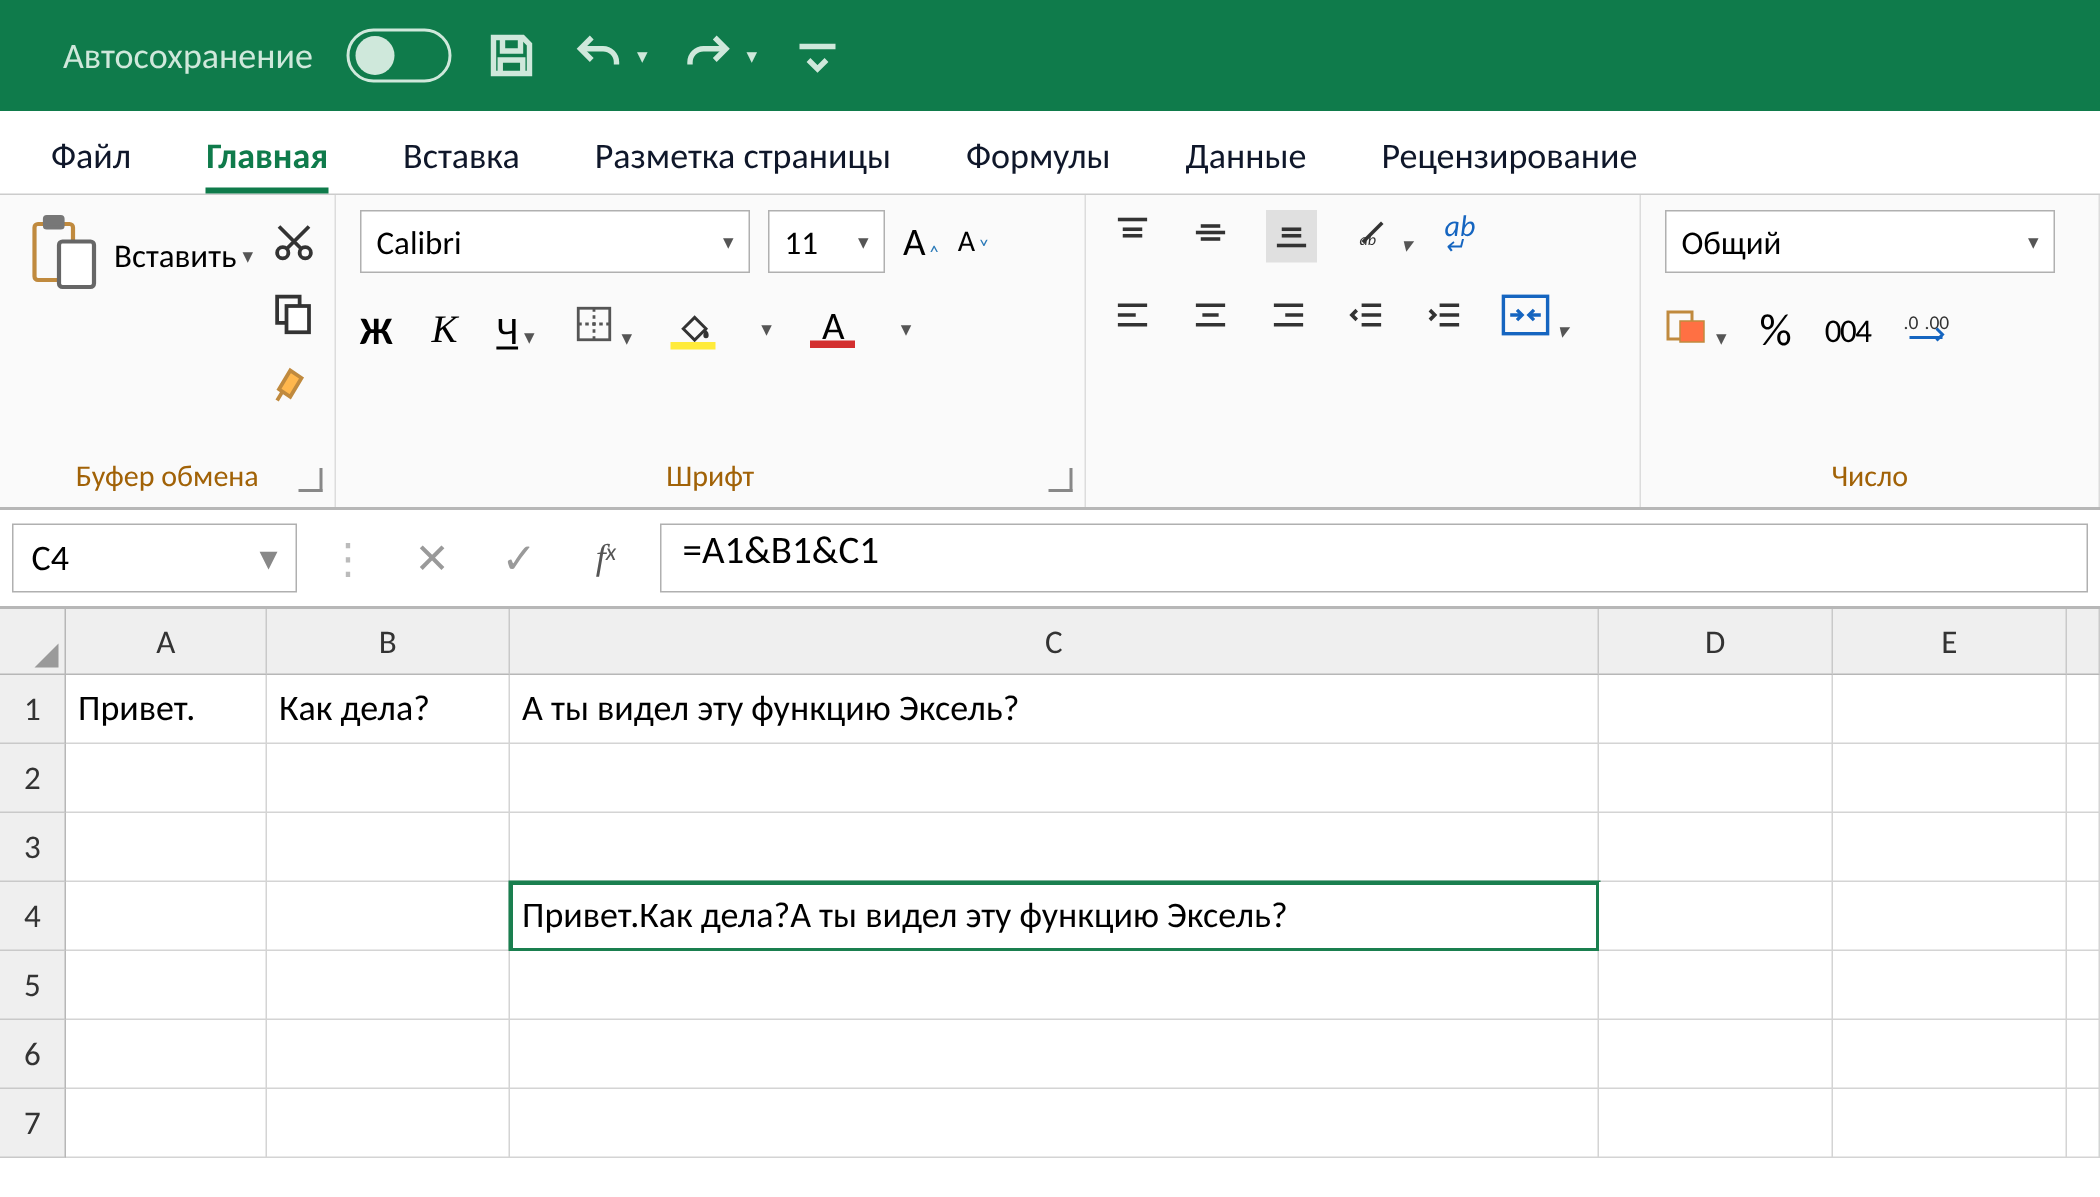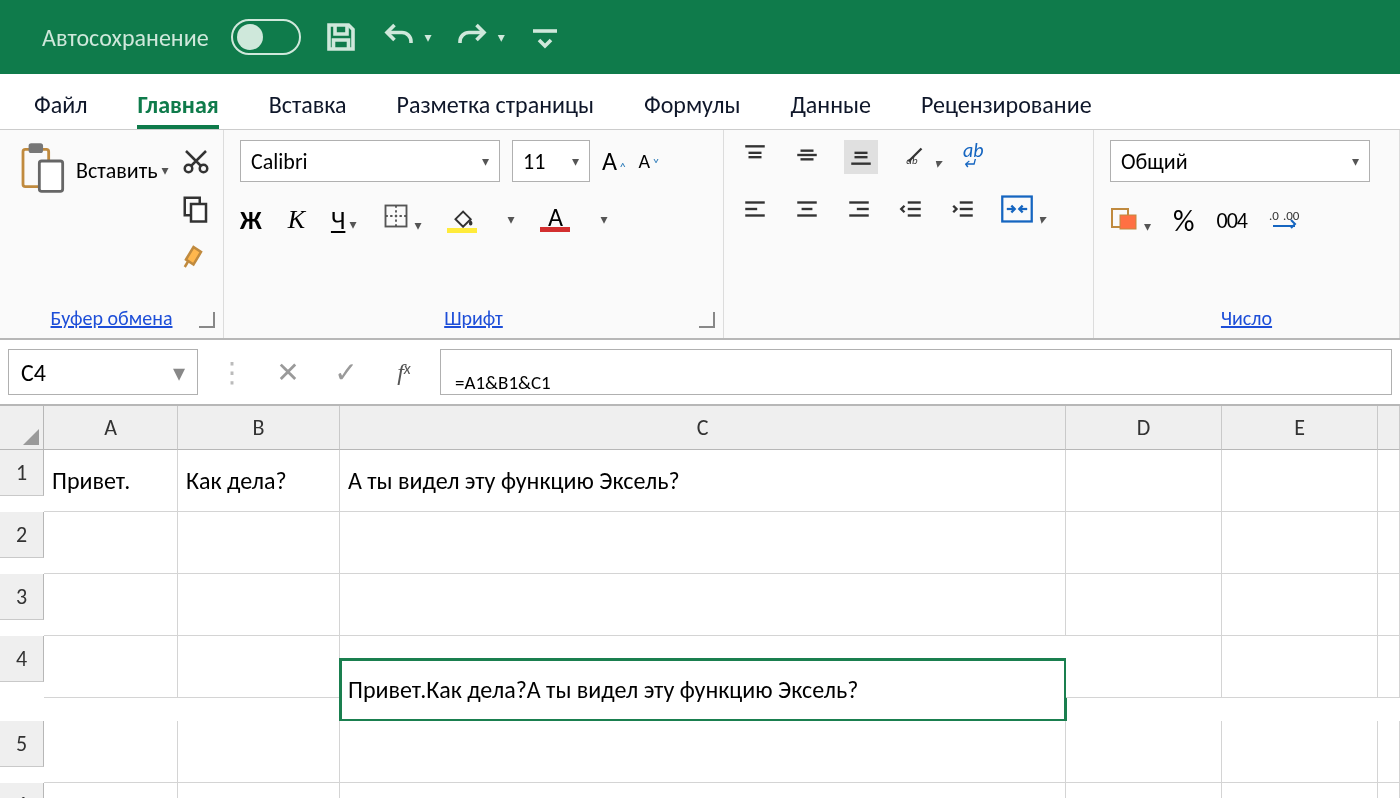--- a/index.html
+++ b/index.html
@@ -35,21 +35,21 @@
   }
   .ribbon-tabs .tab { font-size: 24px; color:#0f172a; padding-bottom: 10px; cursor:pointer;}
   .ribbon-tabs .tab.active { color:#0f7b4b; font-weight:600; border-bottom: 4px solid #0f7b4b; padding-bottom:6px;}
 
   
   .ribbon {
     height: 210px; display:flex; border-bottom:2px solid #b7b7b7; background:#fafafa;
   }
   .rgroup { border-right:1px solid #dcdcdc; display:flex; flex-direction:column; }
   .rgroup-body { flex:1; display:flex; align-items:flex-start; padding:10px 16px 0 16px; gap:12px;}
-  .rgroup-label { text-align:center; font-size:20px; color:#1d4ed8; padding:6px 0 8px 0; position:relative;text-decoration:underline;}
+  .rgroup-label { text-align:center; font-size:20px; color:#a16207; padding:6px 0 8px 0; position:relative;}
   .rgroup-label.launcher::after{
     content:""; position:absolute; right:8px; bottom:10px; width:14px; height:14px;
     border-right:2px solid #888; border-bottom:2px solid #888;
   }
 
   
   .clip-col1{ display:flex; flex-direction:row; align-items:center; gap:4px;}
   .clip-col1 .paste-icon svg{ width:56px; height:56px;}
   .clip-col1 .paste-label{ font-size:22px;}
   .clip-col1 .dd{ font-size:14px; color:#555;}
@@ -95,22 +95,22 @@
   
   .namebar{
     height:66px; display:flex; align-items:center; border-bottom:2px solid #b7b7b7;
     padding:0 8px; gap:14px; background:#fff;
   }
   .namebox{ width:190px; height:46px; border:1px solid #b0b0b0; display:flex; align-items:center; justify-content:space-between; padding:0 12px; font-size:24px;}
   .nb-sep{ color:#bbb; font-size:28px; padding:0 6px;}
   .fbar-btn{ width:44px; display:flex; justify-content:center; color:#9a9a9a; font-size:28px;}
   .fx{ font-style:italic; font-family:"Times New Roman",serif; font-size:24px; color:#555;}
   .formula-input{
-    flex:1; height:46px; border:1px solid #b0b0b0; font-size:19px; padding:0 14px;
-    display:flex; align-items:flex-end; background:#fff;
+    flex:1; height:46px; border:1px solid #b0b0b0; font-size:26px; padding:0 14px;
+    display:flex; align-items:flex-start; background:#fff;
   }
   .corner{
     width:44px; height:44px; border-right:1px solid #b7b7b7; border-bottom:1px solid #b7b7b7;
     background:#efefef; position:relative;
   }
   .corner::after{
     content:""; position:absolute; right:4px; bottom:4px; width:0; height:0;
     border-left:16px solid transparent; border-bottom:16px solid #9a9a9a;
   }
   .col-headers{ display:flex;}
@@ -120,26 +120,26 @@
     font-size:22px; color:#333;
   }
   .rows{}
   .row{ display:flex;}
   .rh{
     width:44px; border-right:1px solid #b7b7b7; border-bottom:1px solid #c9c9c9;
     background:#efefef; display:flex; align-items:center; justify-content:center;
     font-size:22px; color:#333; height:46px;
   }
   .cell{
-    height:62px; border-right:1px solid #d4d4d4; border-bottom:1px solid #d4d4d4;
+    height:46px; border-right:1px solid #d4d4d4; border-bottom:1px solid #d4d4d4;
     font-size:24px; display:flex; align-items:center; padding:0 8px; background:#fff;
   }
   .w-a{ width:134px;} .w-b{ width:162px;} .w-c{ width:726px;}
   .w-d{ width:156px;} .w-e{ width:156px;} .w-f{ width:22px;}
-  .cell.selected{ outline:3px solid #1a7f4f; outline-offset:-2px;margin-top:23px;}
+  .cell.selected{ outline:3px solid #1a7f4f; outline-offset:-2px;}
 
 </style>
 </head>
 <body>
 
 <div class="titlebar">
   <span class="autosave-label">Автосохранение</span>
   <div class="autosave-toggle">
       <div class="knob"></div>
     </div>

